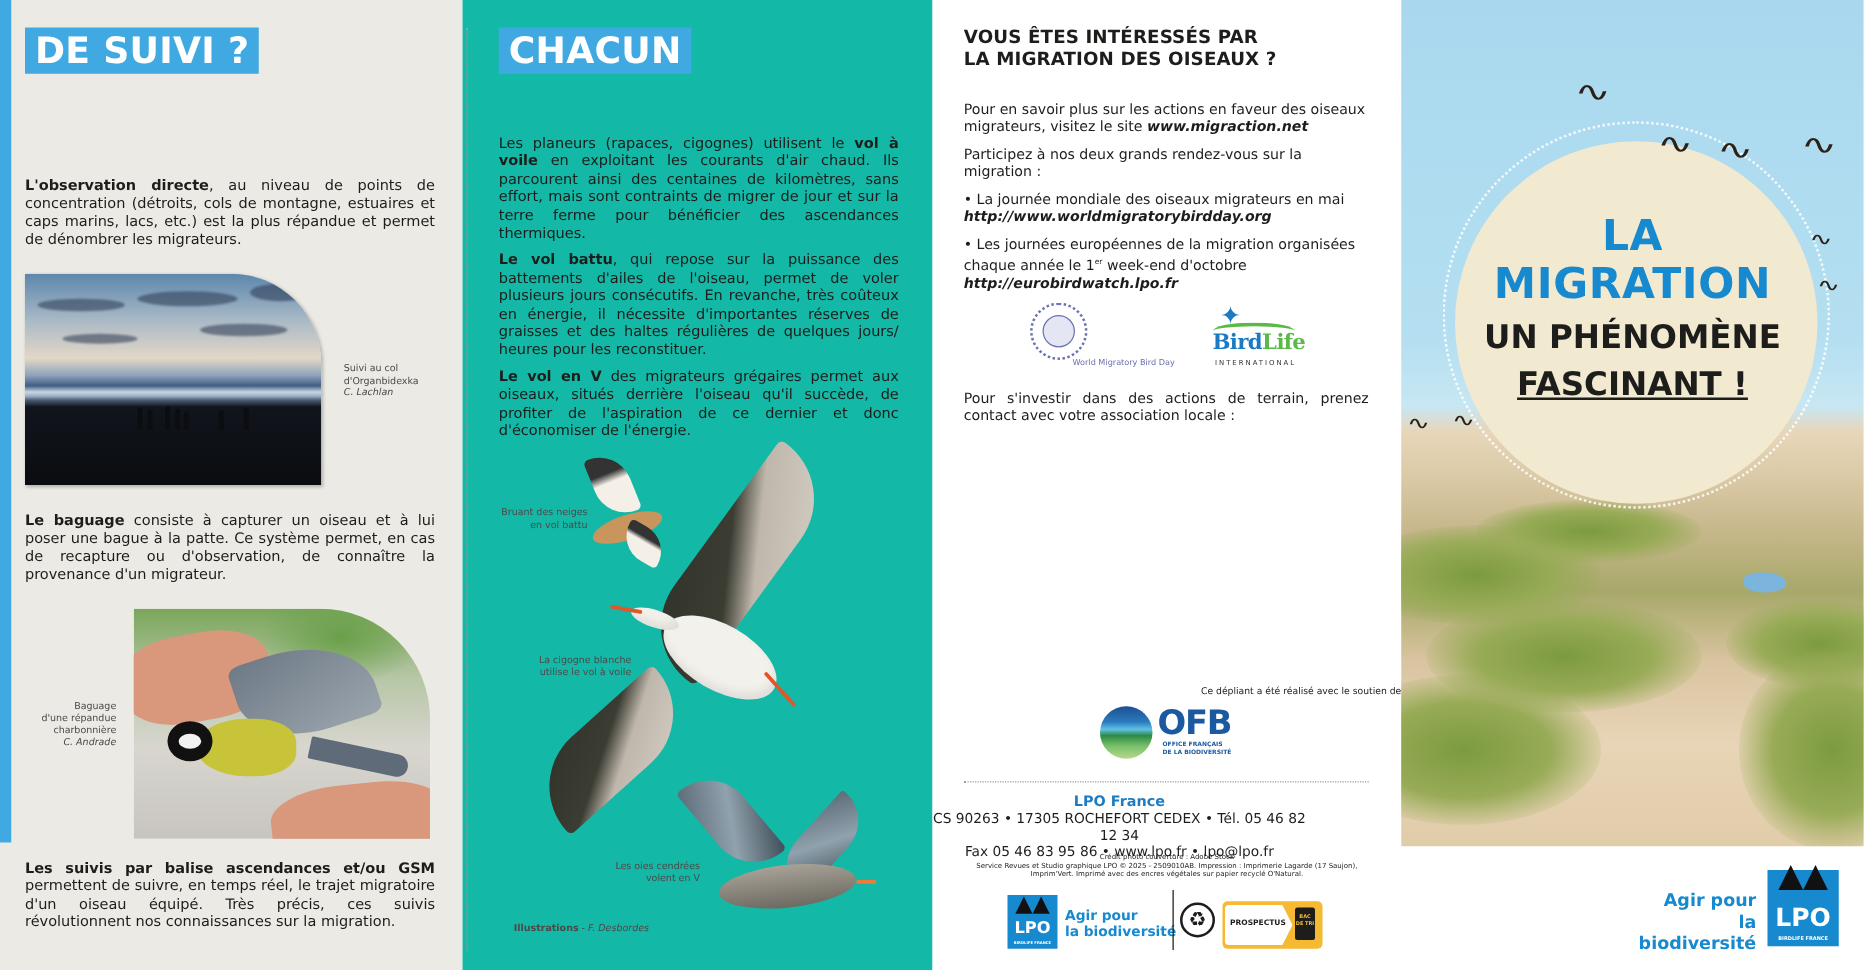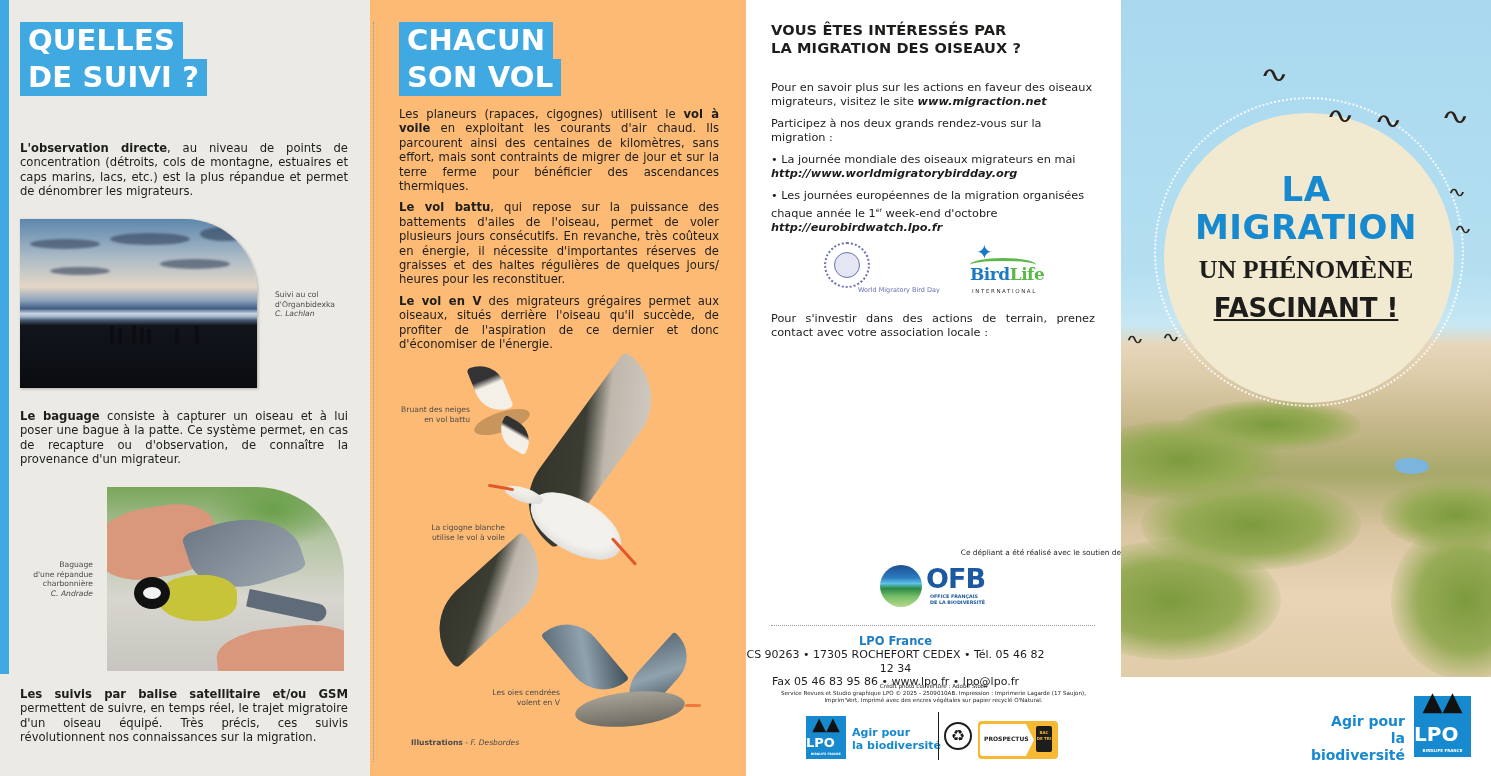--- a/index.html
+++ b/index.html
@@ -1,21 +1,21 @@
 <!DOCTYPE html>
 <html><head>
   <meta charset="utf-8">
   <style>
     * { box-sizing: border-box; margin: 0; padding: 0; }
     html, body { width: 1491px; height: 776px; overflow: hidden; background: #ffffff; }
     body { font-family: "DejaVu Sans", sans-serif; color: #1d1d1b; position: relative; }
 
     .panel { position: absolute; top: 0; height: 776px; }
     #p1 { left: 0; width: 370px; background: #ebeae4; }
-    #p2 { left: 370px; width: 376px; background: #fdba74; }
+    #p2 { left: 370px; width: 376px; background: #14b8a6; }
     #p3 { left: 746px; width: 375px; background: #ffffff; }
     #p4 { left: 1121px; width: 370px; background: #ffffff; }
 
     .accent-bar { position: absolute; left: 0; top: 0; width: 9px; height: 674px; background: #41a9e1; }
     .dotted-divider { position: absolute; left: 3px; top: 22px; height: 740px; border-left: 1px dotted #9c9c9c; }
 
     .title-block { position: absolute; }
     .title-line {
       display: inline-block; background: #41a9e1; color: #ffffff;
       font-family: "DejaVu Sans", sans-serif; font-weight: bold;
@@ -90,21 +90,21 @@
     .ofb-text { position: absolute; left: 46px; top: 0px; font-size: 27px; font-weight: bold; color: #1b5aa0; line-height: 28px; letter-spacing: -1px; }
     .ofb-sub { position: absolute; left: 50px; top: 29px; font-size: 4.8px; font-weight: bold; color: #1b5aa0; line-height: 6px; }
     .dotted-sep { position: absolute; left: 25px; width: 324px; top: 625px; border-top: 1px dotted #9c9c9c; }
     .lpo-block { position: absolute; left: 0; width: 299px; top: 634px; text-align: center; }
     .lpo-name { font-size: 11.5px; font-weight: bold; color: #1f7cc2; line-height: 14px; }
     .lpo-addr { font-size: 11px; line-height: 13.5px; color: #1d1d1b; }
     .credits { position: absolute; left: 0; width: 375px; top: 683px; text-align: center; font-size: 5.6px; line-height: 7.2px; color: #1d1d1b; }
 
     .lpo-logo-box { position: absolute; background: #1789cf; }
     .lpo-logo-box .puffins { position: absolute; left: 50%; transform: translateX(-50%); color: #111; text-align: center; }
-    .lpo-logo-box .lpo-letters { position: absolute; width: 100%; color: #fff; font-weight: bold; }
+    .lpo-logo-box .lpo-letters { position: absolute; width: 100%; text-align: center; color: #fff; font-weight: bold; }
     .lpo-logo-box .lpo-foot { position: absolute; width: 100%; text-align: center; color: #fff; font-weight: bold; }
     .agir { position: absolute; color: #1789cf; font-weight: bold; }
 
     .small-logo { left: 60px; top: 716px; width: 40px; height: 43px; }
     .small-logo .puffins { top: -3px; font-size: 18px; }
     .small-logo .lpo-letters { top: 19px; font-size: 13px; }
     .small-logo .lpo-foot { top: 36px; font-size: 3px; }
     .agir-small { left: 106px; top: 727px; font-size: 11px; line-height: 12.5px; }
     .vsep { position: absolute; left: 192px; top: 712px; height: 48px; border-left: 1px solid #1d1d1b; }
     .triman { position: absolute; left: 198px; top: 722px; width: 28px; height: 28px; border-radius: 50%; border: 2px solid #1d1d1b; text-align: center; font-size: 16px; line-height: 24px; color: #1d1d1b; }
@@ -117,37 +117,36 @@
     .cover-photo { position: absolute; left: 0; top: 0; width: 370px; height: 677px; overflow: hidden;
       background: linear-gradient(180deg, #a9d8ee 0%, #b4dff1 40%, #c7e7f3 48%, #e7d6b9 51%, #dccba8 56%, #c9b98e 62%, #a7a86a 70%, #d9c4a0 78%, #e8d5b7 88%, #e1cca9 100%); }
     .grass { position: absolute; background: radial-gradient(ellipse at center, #7c9b3e 0%, #98ab57 45%, rgba(160,170,100,0) 75%); border-radius: 50%; }
     .pond { position: absolute; left: 274px; top: 458px; width: 34px; height: 16px; background: #7bb4dc; border-radius: 40% 60% 50% 50%; }
     .sun-circle { position: absolute; left: 43px; top: 113px; width: 290px; height: 290px; border-radius: 50%; background: #f2e9d1; }
     .sun-ring { position: absolute; left: 33px; top: 97px; width: 310px; height: 310px; border-radius: 50%; border: 2px dotted rgba(255,255,255,0.85); }
     .flying-bird { position: absolute; color: #2b2118; font-size: 22px; line-height: 1; transform: scaleX(1.6); }
     .cover-title { position: absolute; left: 0; width: 370px; text-align: center; font-weight: bold; }
     .cover-t1 { top: 170px; font-size: 34px; line-height: 38px; color: #1789cf; letter-spacing: 0.5px; }
     .cover-t2 { top: 207px; font-size: 34px; line-height: 40px; color: #1789cf; letter-spacing: 0.5px; }
-    .cover-t3 { top: 254px; font-size: 26px; line-height: 32px; color: #1d1d1b; font-family: Liberation Serif, serif; }
+    .cover-t3 { top: 254px; font-size: 26px; line-height: 32px; color: #1d1d1b; }
     .cover-t4 { top: 292px; font-size: 26px; line-height: 32px; color: #1d1d1b; text-decoration: underline; }
 
     .big-logo { left: 293px; top: 696px; width: 57px; height: 61px; }
     .big-logo .puffins { top: -10px; font-size: 26px; }
     .big-logo .lpo-letters { top: 26px; font-size: 20px; }
     .big-logo .lpo-foot { top: 52px; font-size: 4px; }
     .agir-big { left: 172px; top: 713px; font-size: 14px; line-height: 17px; text-align: right; width: 112px; }
   </style>
 </head>
 <body>
 
 <section id="p1" class="panel">
   <div class="accent-bar"></div>
 
   <div class="title-block" style="left:20px; top:22px;">
-    <span class="title-line">QUELLES</span>
     <span class="title-line">DE SUIVI ?</span>
   </div>
 
   <p class="body-text" style="left:20px; top:141px; width:328px;">
     <b>L'observation directe</b><span>, au niveau de points de concentration (détroits, cols de montagne, estuaires et caps marins, lacs, etc.) est la plus répandue et permet de dénombrer les migrateurs.</span>
   </p>
 
   <div class="photo photo-mountain">
     <div class="cloud" style="left:10px; top:20px; width:70px; height:10px;"></div>
     <div class="cloud" style="left:90px; top:14px; width:80px; height:12px;"></div>
@@ -182,30 +181,29 @@
     <div class="hand" style="left:-10px; top:20px; width:120px; height:70px; transform:rotate(-10deg);"></div>
     <div class="hand" style="left:110px; top:140px; width:140px; height:60px; transform:rotate(-6deg);"></div>
     <div class="tit-wing"></div>
     <div class="tit-body"></div>
     <div class="tit-tail"></div>
     <div class="tit-head"></div>
     <div class="tit-cheek"></div>
   </div>
 
   <p class="body-text" style="left:20px; top:687px; width:328px;">
-    <b>Les suivis par balise satellitaire et/ou GSM</b><span> permettent de suivre, en temps réel, le trajet migratoire d'un oiseau équipé. Très précis, ces suivis révolutionnent nos connaissances sur la migration.</span>
+    <b>Les suivis par balise ascendances et/ou GSM</b><span> permettent de suivre, en temps réel, le trajet migratoire d'un oiseau équipé. Très précis, ces suivis révolutionnent nos connaissances sur la migration.</span>
   </p>
 </section>
 
 <section id="p2" class="panel">
   <div class="dotted-divider"></div>
 
   <div class="title-block" style="left:29px; top:22px;">
     <span class="title-line" style="background:#41a9e1;">CHACUN</span>
-    <span class="title-line">SON VOL</span>
   </div>
 
   <div class="body-text" style="left:29px; top:107px; width:320px;">
     <p class="para">
       <span>Les planeurs (rapaces, cigognes) utilisent le </span><b>vol à voile</b><span> en exploitant les courants d'air chaud. Ils parcourent ainsi des centaines de kilomètres, sans effort, mais sont contraints de migrer de jour et sur la terre ferme pour bénéficier des ascendances thermiques.</span>
     </p>
     <p class="para">
       <b>Le vol battu</b><span>, qui repose sur la puissance des battements d'ailes de l'oiseau, permet de voler plusieurs jours consécutifs. En revanche, très coûteux en énergie, il nécessite d'importantes réserves de graisses et des haltes régulières de quelques jours/ heures pour les reconstituer.</span>
     </p>
     <p class="para">

